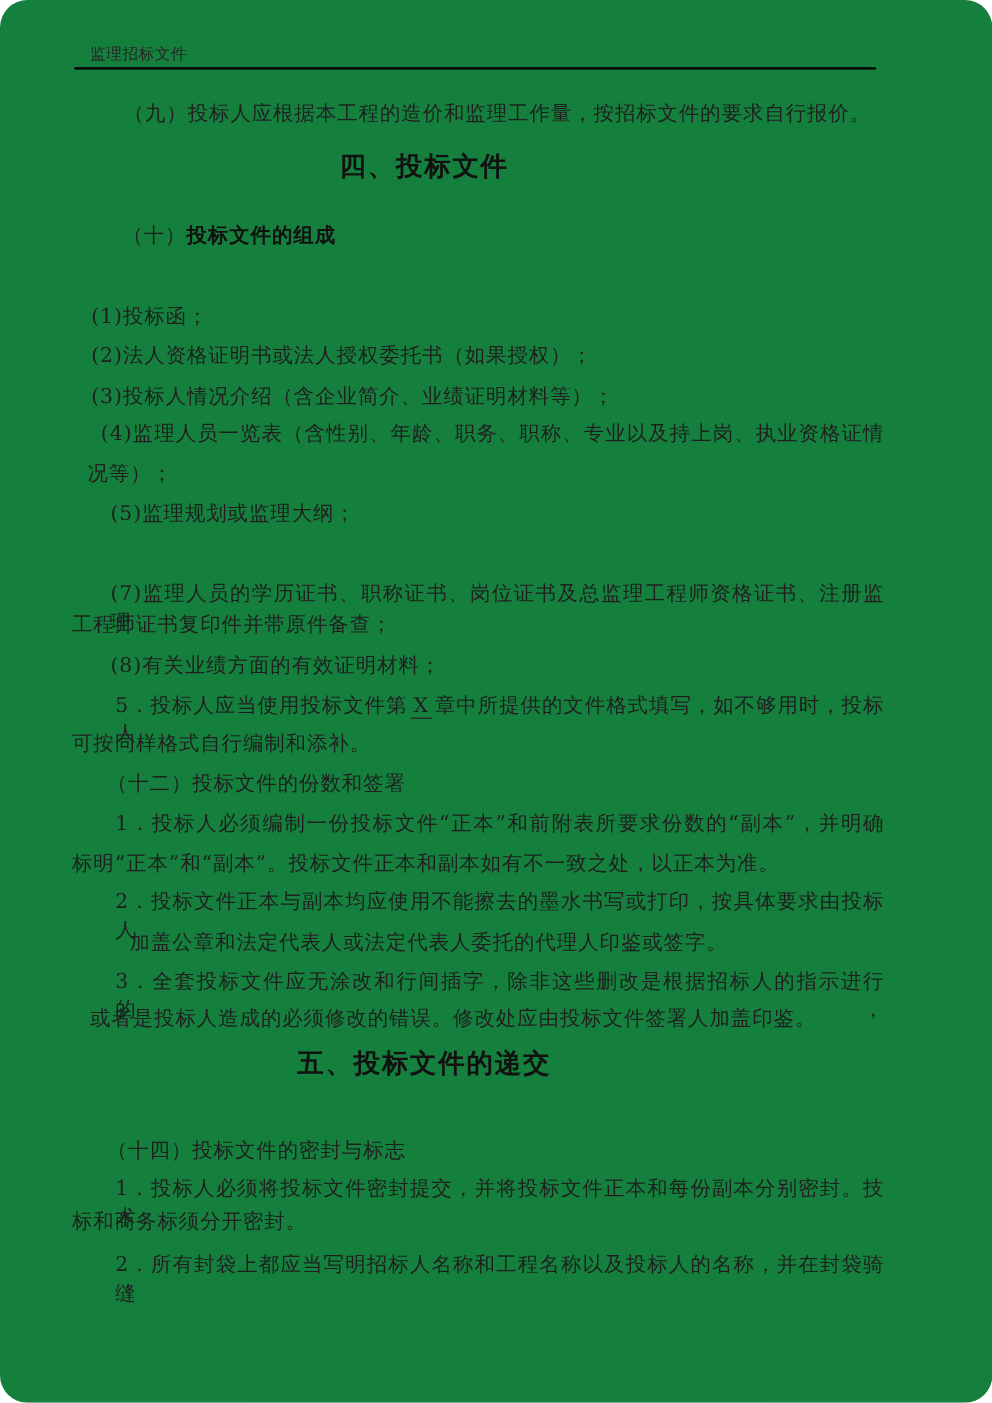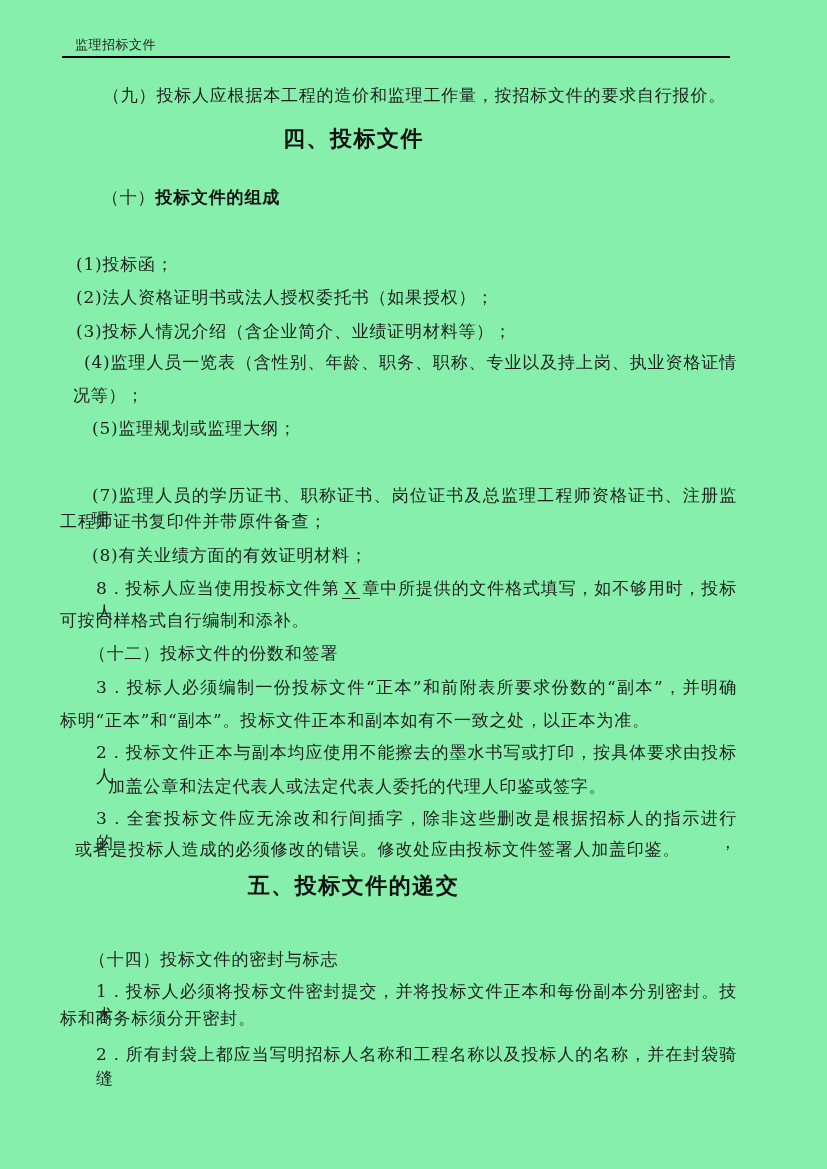--- a/index.html
+++ b/index.html
@@ -4,24 +4,25 @@
 <style>
   html, body {
     margin: 0;
     padding: 0;
     background: #ffffff;
   }
   .page {
     position: relative;
     width: 827px;
     height: 1169px;
-    background: #86efac;
+    background: #15803d;
     overflow: hidden;
     font-family: "DejaVu Serif", "Liberation Serif", serif;
     color: #1f1f1f;
+    border-radius: 23px;
   }
   .pg-header-text {
     position: absolute;
     top: 36px;
     left: 75px;
     font-size: 13px;
     letter-spacing: 0.5px;
     color: #242424;
     white-space: nowrap;
   }
@@ -89,26 +90,26 @@
   <div class="ln" style="top:252px; padding-left:16px;">(1)投标函；</div>
   <div class="ln" style="top:285px; padding-left:16px;">(2)法人资格证明书或法人授权委托书（如果授权）；</div>
   <div class="ln" style="top:319px; padding-left:16px;">(3)投标人情况介绍（含企业简介、业绩证明材料等）；</div>
   <div class="ln just" style="top:350px; padding-left:24px;">(4)监理人员一览表（含性别、年龄、职务、职称、专业以及持上岗、执业资格证情</div>
   <div class="ln" style="top:383px; padding-left:13px;">况等）；</div>
   <div class="ln" style="top:416px; padding-left:32px;">(5)监理规划或监理大纲；</div>
   <div class="ln just" style="top:483px; padding-left:32px;">(7)监理人员的学历证书、职称证书、岗位证书及总监理工程师资格证书、注册监理</div>
   <div class="ln" style="top:509px; padding-left:0;">工程师证书复印件并带原件备查；</div>
   <div class="ln" style="top:543px; padding-left:32px;">(8)有关业绩方面的有效证明材料；</div>
 
-  <div class="ln just" style="top:576px; padding-left:36px;"><span>8．投标人应当使用投标文件第</span><span class="ux">X</span><span>章中所提供的文件格式填写，如不够用时，投标人</span></div>
+  <div class="ln just" style="top:576px; padding-left:36px;"><span>5．投标人应当使用投标文件第</span><span class="ux">X</span><span>章中所提供的文件格式填写，如不够用时，投标人</span></div>
   <div class="ln" style="top:608px; padding-left:0;">可按同样格式自行编制和添补。</div>
 
   <div class="ln" style="top:641px; padding-left:29px;">（十二）投标文件的份数和签署</div>
 
-  <div class="ln just" style="top:675px; padding-left:36px;">3．投标人必须编制一份投标文件“正本”和前附表所要求份数的“副本”，并明确</div>
+  <div class="ln just" style="top:675px; padding-left:36px;">1．投标人必须编制一份投标文件“正本”和前附表所要求份数的“副本”，并明确</div>
   <div class="ln" style="top:708px; padding-left:0;">标明“正本”和“副本”。投标文件正本和副本如有不一致之处，以正本为准。</div>
   <div class="ln just" style="top:740px; padding-left:36px;">2．投标文件正本与副本均应使用不能擦去的墨水书写或打印，按具体要求由投标人</div>
   <div class="ln" style="top:774px; padding-left:0;margin-left:48px;">加盖公章和法定代表人或法定代表人委托的代理人印鉴或签字。</div>
   <div class="ln just" style="top:806px; padding-left:36px;">3．全套投标文件应无涂改和行间插字，除非这些删改是根据招标人的指示进行的，</div>
   <div class="ln" style="top:837px; padding-left:15px;">或者是投标人造成的必须修改的错误。修改处应由投标文件签署人加盖印鉴。</div>
 
   <div class="heading" style="top:871px;">五、投标文件的递交</div>
 
   <div class="ln" style="top:947px; padding-left:29px;">（十四）投标文件的密封与标志</div>
 

